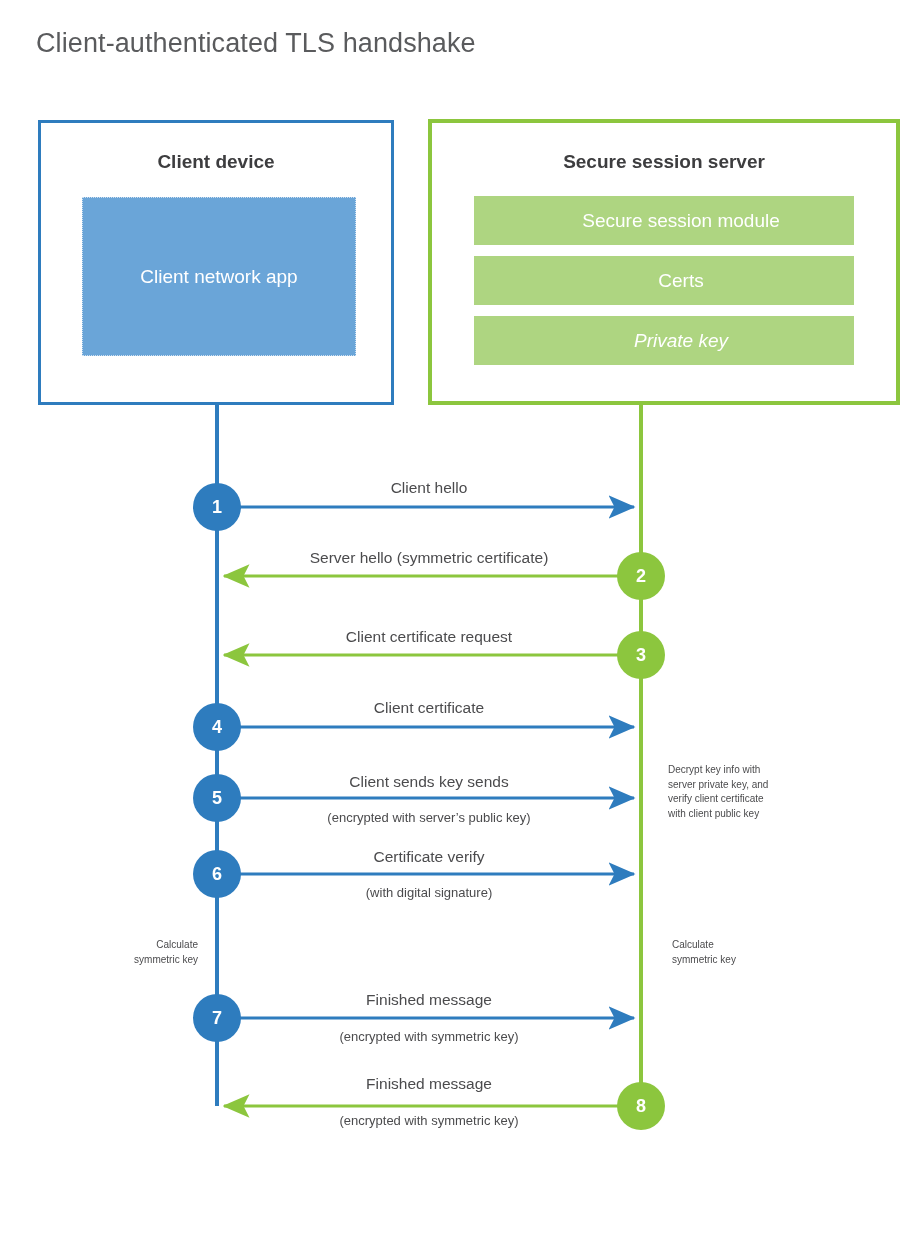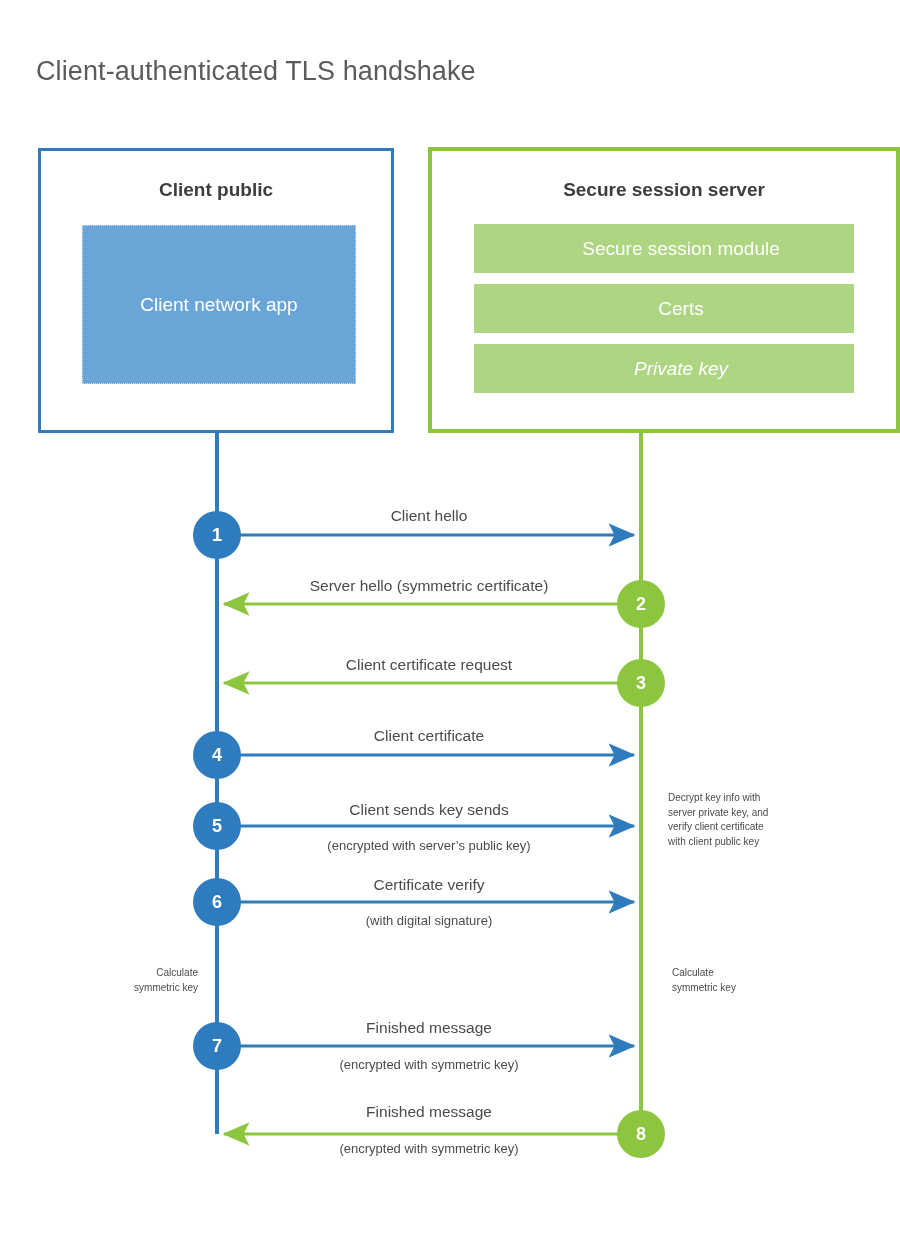--- a/index.html
+++ b/index.html
@@ -11,21 +11,20 @@
     width: 900px;
     height: 1256px;
     position: relative;
     font-family: "Liberation Sans", sans-serif;
     overflow: hidden;
   }
 
   #diagram-root {
     position: absolute;
     inset: 0;
-    margin-top: 28px;
   }
 
   
   .page-title {
     position: absolute;
     left: 36px;
     top: 28px;
     font-size: 27px;
     font-weight: 300;
     color: #5a5b5d;
@@ -157,21 +156,21 @@
   }
 </style>
 </head>
 <body>
 
 <div id="diagram-root">
 
   <div class="page-title">Client-authenticated TLS handshake</div>
 
   <div class="entity-box client">
-    <div class="entity-title">Client public</div>
+    <div class="entity-title">Client device</div>
     <div class="client-app">
       <div class="client-app-label">Client network app</div>
     </div>
   </div>
 
   <div class="entity-box server">
     <div class="entity-title">Secure session server</div>
     <div class="server-bars">
       <div class="server-bar">
         <span class="server-bar-label">Secure session module</span>

